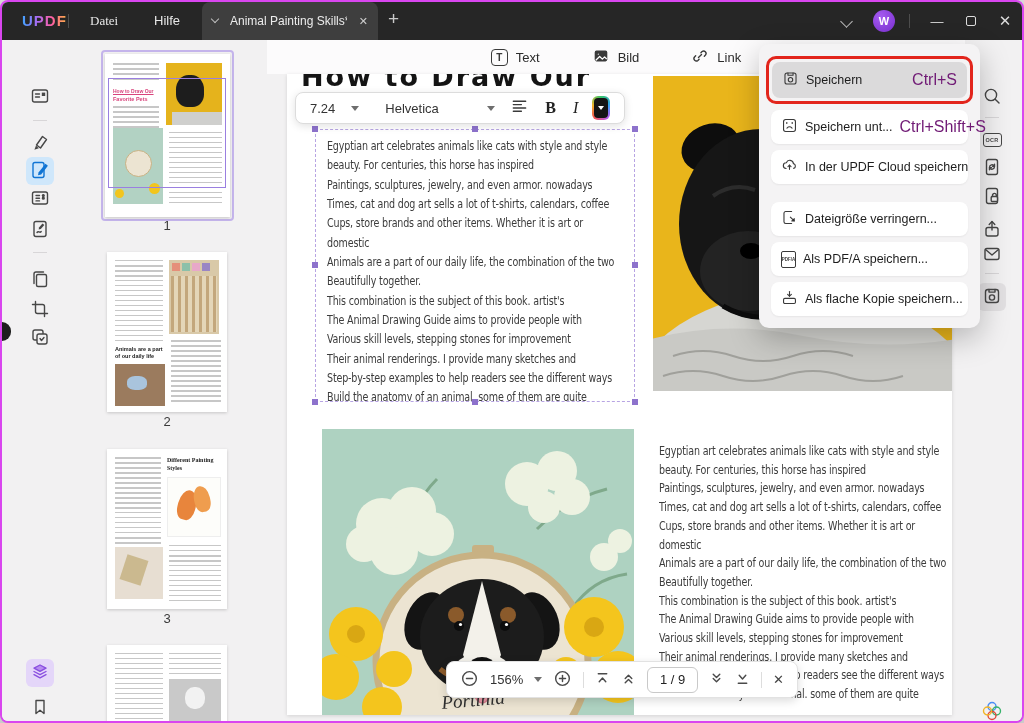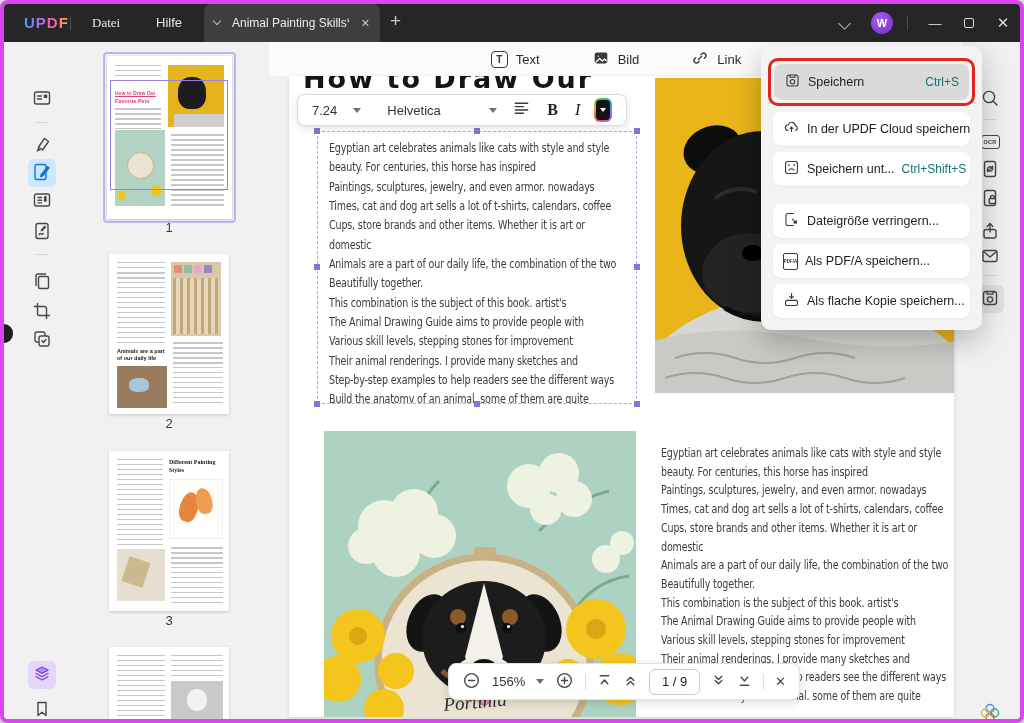--- a/index.html
+++ b/index.html
@@ -1,18 +1,18 @@
 <!DOCTYPE html>
 <html><head>
 <meta charset="utf-8">
 <style>
   * { margin:0; padding:0; box-sizing:border-box; }
   html,body { background:#e4e4e4; font-family:"Liberation Sans", sans-serif; }
   .window { position:relative; width:1024px; height:723px; border-radius:8px; overflow:hidden;
-            background:#f2f1f2; border:4px solid #d946ef; box-shadow:0 6px 24px rgba(0,0,0,.3); }
+            background:#f2f1f2; border:2px solid #d946ef; box-shadow:0 6px 24px rgba(0,0,0,.3); }
 
   
   .titlebar { position:absolute; left:0; top:0; width:100%; height:38px; background:#262626; }
   .logo { position:absolute; left:20px; top:10px; font-size:15px; font-weight:bold; letter-spacing:1px;
           background:linear-gradient(90deg,#3fa4ff,#a86cf5,#ff5fa2,#ffb341);
           -webkit-background-clip:text; background-clip:text; color:transparent; }
   .tb-sep { position:absolute; left:66px; top:12px; width:1px; height:14px; background:#4d4d4d; }
   .tb-menu { position:absolute; top:0; height:38px; line-height:38px; color:#e8e8e8; font-size:13px;
              background:none; border:none; padding:0 10px; cursor:default; }
   .tb-menu.datei { left:78px;font-family:Liberation Serif, serif; } .tb-menu.hilfe { left:142px; }
@@ -116,21 +116,21 @@
   .bb-close { font-size:13px; color:#444; }
 
   
   .savemenu { position:absolute; left:757px; top:42px; width:221px; background:#f4f3f4; border-radius:10px;
               box-shadow:0 10px 30px rgba(0,0,0,.25); z-index:20; padding-bottom:12px; }
   .sm-title { font-size:13.5px; font-weight:bold; color:#151515; padding:14px 16px 2px; }
   .sm-item { display:flex; align-items:center; height:34px; background:#fff; border-radius:8px;
              margin:6px 12px 0; padding:0 10px; gap:7px; box-shadow:0 1px 2px rgba(0,0,0,.06); }
   .sm-item svg { stroke:#3a3a3a; fill:none; stroke-width:1.3; stroke-linecap:round; stroke-linejoin:round; flex:none; }
   .sm-label { font-size:12.5px; color:#1d1d1d; white-space:nowrap; flex:1; }
-  .sm-short { font-size:12px; color:#0f766e; white-space:nowrap; }
+  .sm-short { font-size:16px; color:#701a75; white-space:nowrap; }
   .red-frame { margin:12px 7px 4px; border:3px solid #e2251c; border-radius:10px; padding:3px; }
   .red-frame .sm-item { margin:0; height:36px; background:#dbdadb; box-shadow:none; }
   .sm-gap { height:12px; }
 </style>
 </head>
 <body>
 
 <div class="window">
 
   <div class="titlebar">
@@ -574,37 +574,37 @@
               <path d="M7 3.5 v2.6 h6 v-2.6"></path>
               <circle cx="10" cy="11.5" r="2.6"></circle>
             </svg></span>
         <span class="sm-label">Speichern</span>
         <span class="sm-short">Ctrl+S</span>
       </div>
     </div>
 
     <div class="sm-item">
       <span><svg width="17" height="17" viewBox="0 0 20 20">
-            <path d="M6 13.5 a3.4 3.4 0 0 1 .3-6.8 a4.3 4.3 0 0 1 8.3 1.1 a2.9 2.9 0 0 1 .3 5.6"></path>
-            <path d="M10 9.5 v5"></path>
-            <path d="M8.2 11.3 l1.8-1.8 1.8 1.8"></path>
-          </svg></span>
-      <span class="sm-label">In der UPDF Cloud speichern</span>
-      <span class="sm-short"></span>
-    </div>
-
-    <div class="sm-item">
-      <span><svg width="17" height="17" viewBox="0 0 20 20">
             <rect x="3" y="3" width="14" height="14" rx="2.5"></rect>
             <circle cx="6.8" cy="7" r=".9" fill="currentColor" stroke="none"></circle>
             <circle cx="13.2" cy="7" r=".9" fill="currentColor" stroke="none"></circle>
             <path d="M7 13 q3 -3 6 0"></path>
           </svg></span>
       <span class="sm-label">Speichern unt...</span>
       <span class="sm-short">Ctrl+Shift+S</span>
+    </div>
+
+    <div class="sm-item">
+      <span><svg width="17" height="17" viewBox="0 0 20 20">
+            <path d="M6 13.5 a3.4 3.4 0 0 1 .3-6.8 a4.3 4.3 0 0 1 8.3 1.1 a2.9 2.9 0 0 1 .3 5.6"></path>
+            <path d="M10 9.5 v5"></path>
+            <path d="M8.2 11.3 l1.8-1.8 1.8 1.8"></path>
+          </svg></span>
+      <span class="sm-label">In der UPDF Cloud speichern</span>
+      <span class="sm-short"></span>
     </div>
 
     <div class="sm-gap"></div>
 
     <div class="sm-item">
       <span><svg width="17" height="17" viewBox="0 0 20 20">
             <path d="M12.5 17 h-7 a2 2 0 0 1 -2-2 V5 a2 2 0 0 1 2-2 h7"></path>
             <path d="M11 9.5 l4.5 4.5"></path>
             <path d="M15.5 11.2 v2.8 h-2.8" fill="currentColor"></path>
           </svg></span>

